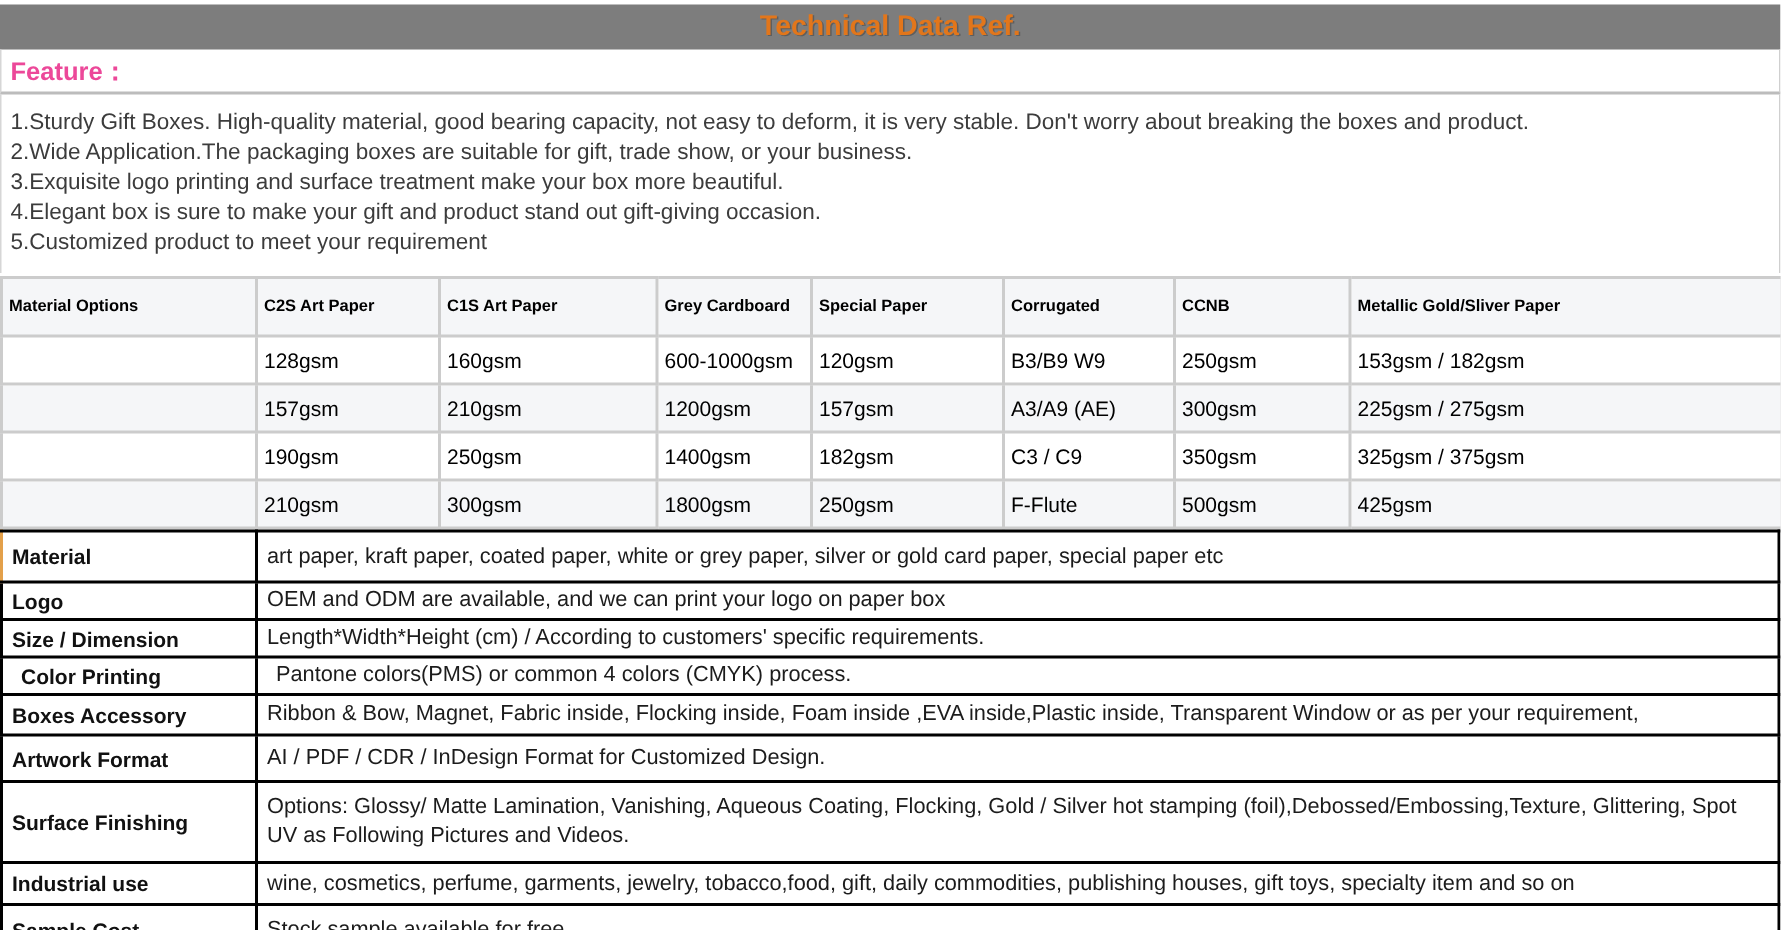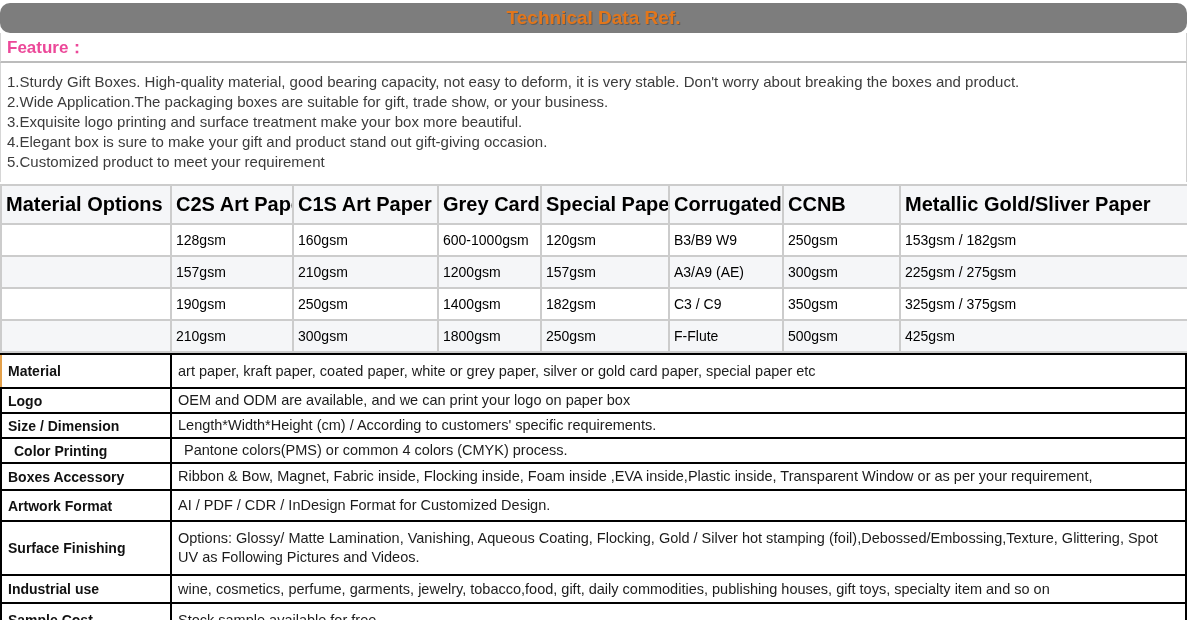--- a/index.html
+++ b/index.html
@@ -15,21 +15,20 @@
   .titlebar {
     margin-top: 3px;
     height: 30px;
     background: #7d7d7d;
     color: #e2761b;
     font-size: 19px;
     font-weight: bold;
     line-height: 30px;
     text-align: center;
     text-shadow: 1px 1px 0 #5e5e5e;
-    border-radius: 10px;
   }
 
   
   .feature-heading {
     height: 30px;
     line-height: 29px;
     font-size: 17px;
     font-weight: bold;
     padding-left: 6px;
     color: #ec4899;
@@ -62,21 +61,21 @@
     font-size: 14px;
     padding: 0 4px;
     overflow: hidden;
     white-space: nowrap;
     text-align: left;
     vertical-align: middle;
   }
   table.materials th {
     height: 39px;
     font-weight: bold;
-    font-size: 20px;
+    font-size: 11px;
     background: #f5f6f8;
     line-height: 17px;
   }
   table.materials td {
     height: 32px;
     line-height: 16px;
     background: #ffffff;
   }
   table.materials tbody tr:nth-child(even) td { background: #f5f6f8; }
 

